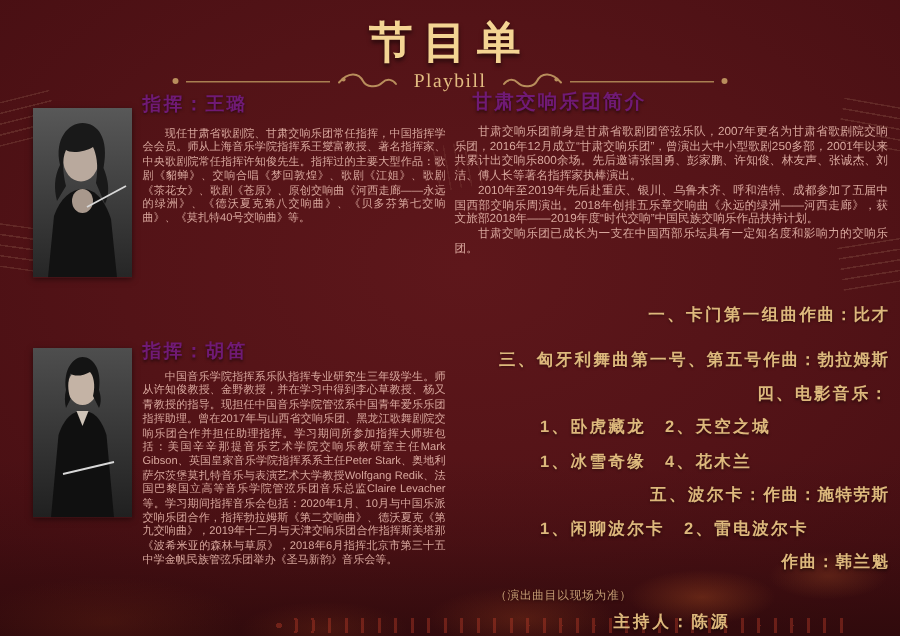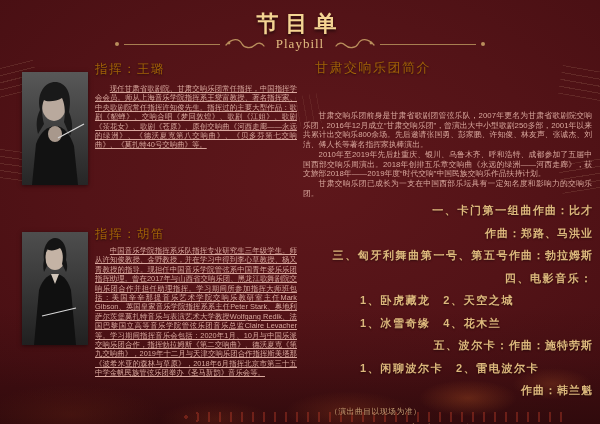--- a/index.html
+++ b/index.html
@@ -36,63 +36,63 @@
       linear-gradient(to top, rgba(32,7,8,.60), rgba(32,7,8,.18) 55%, transparent);
   }
   .stage .flowers {
     position:absolute; bottom:2px; left:30%; width:65%; height:10px; opacity:.5;
     background: repeating-radial-gradient(circle at 6px 5px, rgba(190,60,40,.8) 0 2px, transparent 2px 11px);
   }
 
   
   .header { position:absolute; top:9px; left:0; width:100%; text-align:center; }
   .title {
-    font-size:22px; font-weight:bold; letter-spacing:7px; color:#f4d493;
+    font-size:29px; font-weight:bold; letter-spacing:7px; color:#f4d493;
     text-shadow:0 2px 3px rgba(0,0,0,.55);
   }
   .flourish {
     margin-top:-3px; display:flex; align-items:center; justify-content:center; gap:5px;
     color:#b98e5c;
   }
   .flourish .dot { width:4px; height:4px; border-radius:50%; background:#b98e5c; }
   .flourish .line { width:96px; height:1px; background:#a87f51; }
   .playbill {
     font-family:"Liberation Serif", serif; font-size:13px; color:#e3bd82;
     letter-spacing:1px; padding:0 6px;
   }
 
   
   .cond-heading, .orch-heading {
-    position:absolute; font-weight:normal; color:#a16207; letter-spacing:1.5px;
+    position:absolute; font-weight:bold; color:#701a75; letter-spacing:1.5px;
     text-shadow:0 1px 2px rgba(0,0,0,.5);
   }
   .cond-heading { left:95px; font-size:12.5px; }
   #h-cond1 { top:61px; }
   #h-cond2 { top:226px; }
 
   .photo {
     position:absolute; left:22px; width:66px; height:113px; overflow:hidden;
     box-shadow:0 1px 4px rgba(0,0,0,.5);
   }
   #photo1 { top:72px; }
   #photo2 { top:232px; }
 
   .bio {
     position:absolute; left:95px; width:202px;
     font-size:7.4px; line-height:9.4px; text-align:justify; color:#d9a89e;
   }
   #bio1 { top:84px; }
   #bio2 { top:246px; }
-  .bio p { text-indent:2em; margin:0;text-decoration:underline; }
+  .bio p { text-indent:2em; margin:0; }
 
   
   .orch-heading { left:315px; top:59px; font-size:13px; }
   .orch-text {
     position:absolute; left:303px; top:83px; width:289px;
-    font-size:7.8px; line-height:9.7px; text-align:justify; color:#d9a89e;margin-top:28px;
+    font-size:7.8px; line-height:9.7px; text-align:justify; color:#d9a89e;
   }
   .orch-text p { text-indent:2em; margin:0; }
 
   .program {
     position:absolute; left:303px; top:203px; width:290px;
     color:#ddb87c; font-weight:bold; font-size:11px; letter-spacing:1.6px;
     text-shadow:0 1px 2px rgba(0,0,0,.45);
   }
   .prog-row {
     display:flex; justify-content:flex-end; align-items:baseline;
@@ -189,21 +189,20 @@
     <p>2010年至2019年先后赴重庆、银川、乌鲁木齐、呼和浩特、成都参加了五届中国西部交响乐周演出。2018年创排五乐章交响曲《永远的绿洲——河西走廊》，获文旅部2018年——2019年度“时代交响”中国民族交响乐作品扶持计划。</p>
     <p>甘肃交响乐团已成长为一支在中国西部乐坛具有一定知名度和影响力的交响乐团。</p>
   </div>
 
   <div class="program">
     <div class="prog-row">
       <span class="t">一、卡门第一组曲</span>
       <span class="c">作曲：比才</span>
     </div>
     <div class="prog-row">
-      <span class="c">作曲：郑路、马洪业</span>
     </div>
     <div class="prog-row">
       <span class="t">三、匈牙利舞曲第一号、第五号</span>
       <span class="c">作曲：勃拉姆斯</span>
     </div>
     <div class="prog-row">
       <span class="t">四、电影音乐：</span>
       <span class="c"></span>
     </div>
     <div class="prog-sub">1、卧虎藏龙　2、天空之城</div>

